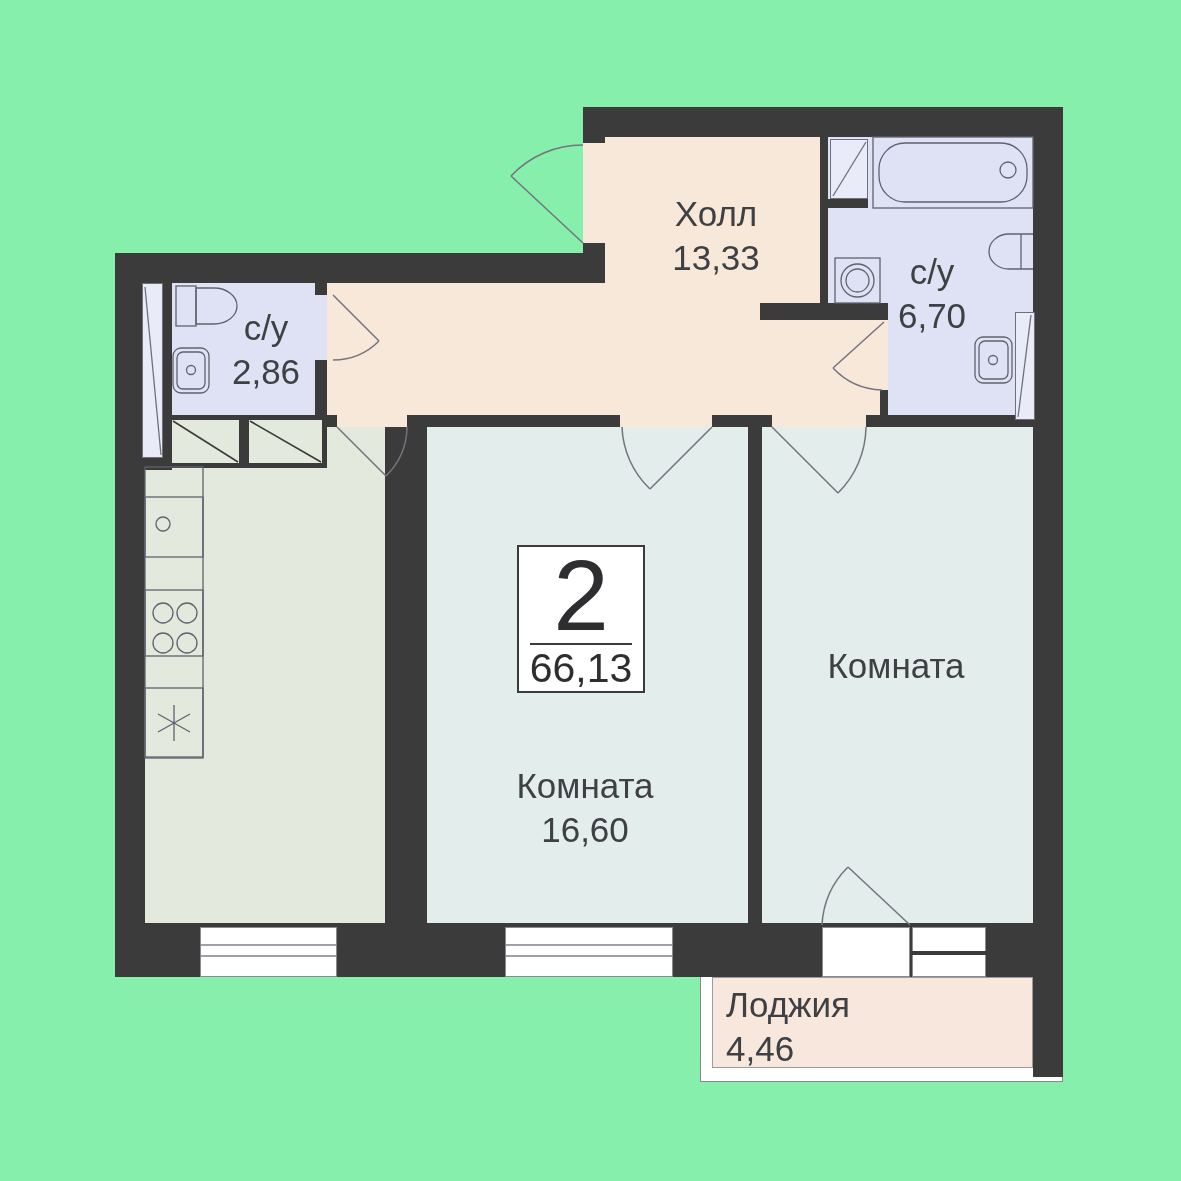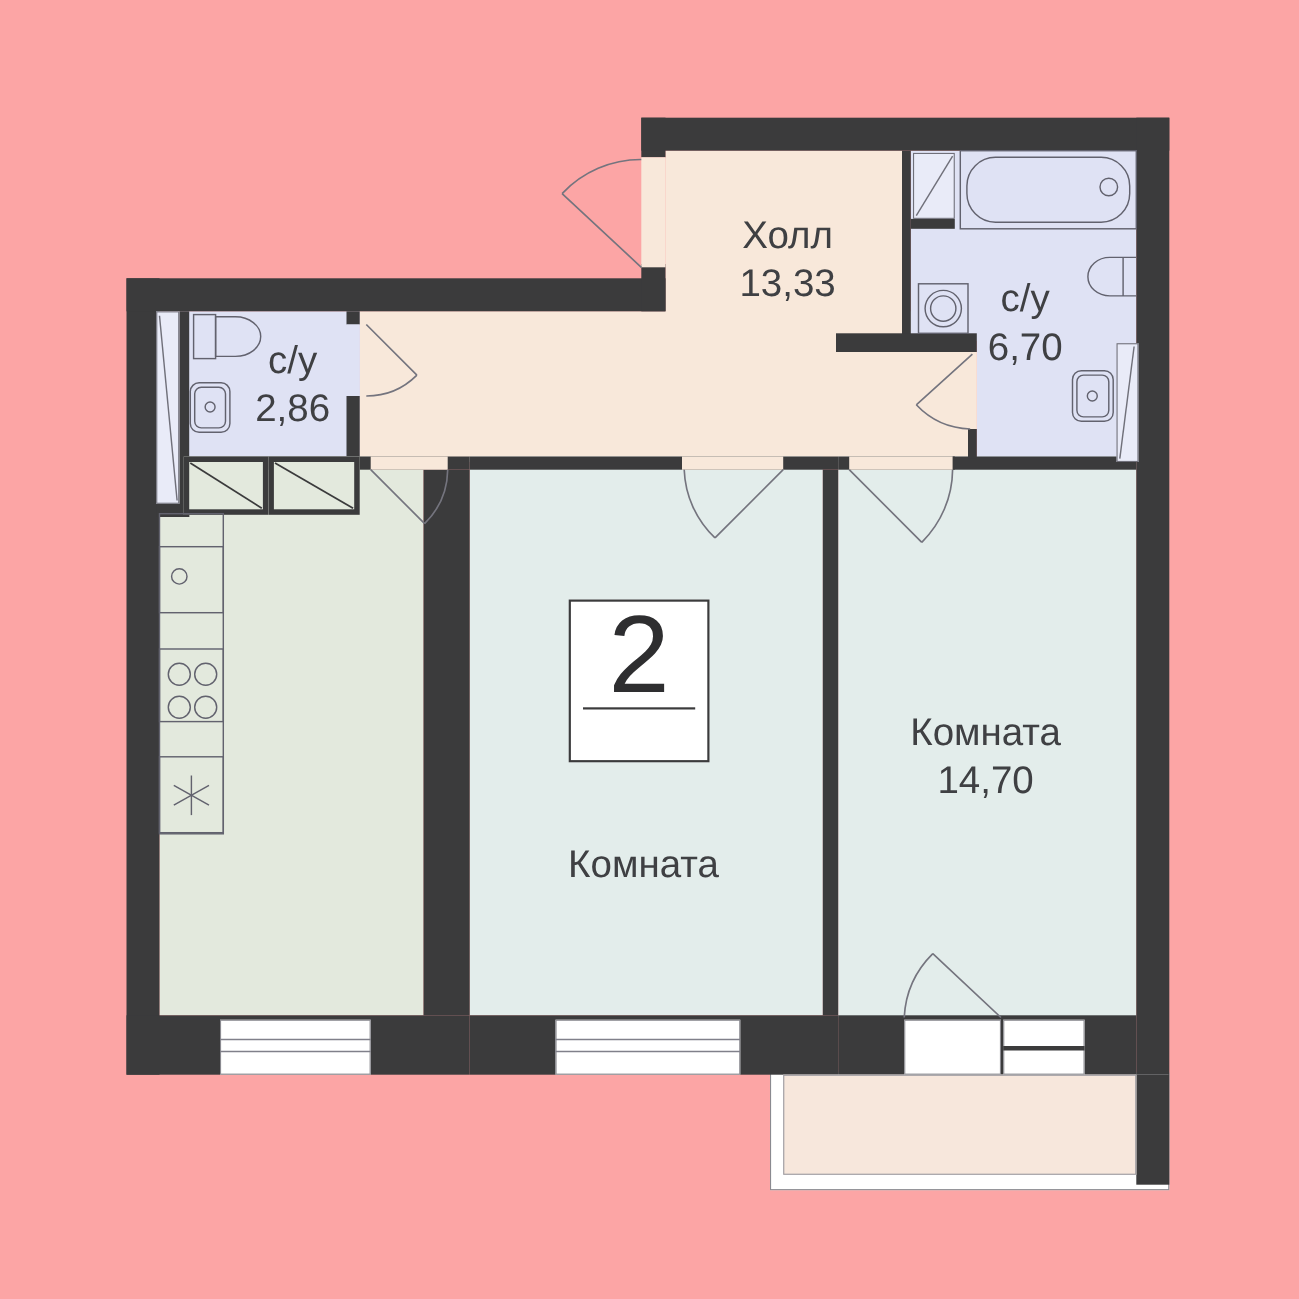--- a/index.html
+++ b/index.html
@@ -1,16 +1,16 @@
 <!DOCTYPE html>
 <html><head>
 <meta charset="utf-8">
 <style>
   html,body{margin:0;padding:0;background:#ffffff;}
-  #canvas{position:relative;width:1181px;height:1181px;background:#fca5a5;overflow:hidden;
+  #canvas{position:relative;width:1181px;height:1181px;background:#86efac;overflow:hidden;
           font-family:"Liberation Sans", sans-serif;}
   .abs{position:absolute;}
   .wall{background:#3b3b3c;z-index:2;}
   .floor{z-index:1;}
   .ovl{z-index:3;}
   .peach{background:#f8e8da;}
   .lav{background:#dfe2f4;}
   .green{background:#e3e9dd;}
   .cyan{background:#e3edeb;}
   .lpink{background:#f7e7dc;}
@@ -189,24 +189,29 @@
   <div class="room-label" style="left:266px;top:306px">
     <div>с/у</div>
     <div>2,86</div>
   </div>
   <div class="room-label" style="left:932px;top:250px">
     <div>с/у</div>
     <div>6,70</div>
   </div>
   <div class="room-label" style="left:585px;top:764px">
     <div>Комната</div>
+    <div>16,60</div>
   </div>
   <div class="room-label" style="left:896px;top:644px">
     <div>Комната</div>
-    <div>14,70</div>
+  </div>
+  <div class="room-label left-align" style="left:726px;top:983px">
+    <div>Лоджия</div>
+    <div>4,46</div>
   </div>
 
   <div class="badge">
     <div class="badge-num">2</div>
     <div class="badge-div"></div>
+    <div class="badge-area">66,13</div>
   </div>
 
 </div>
 
 </body></html>

